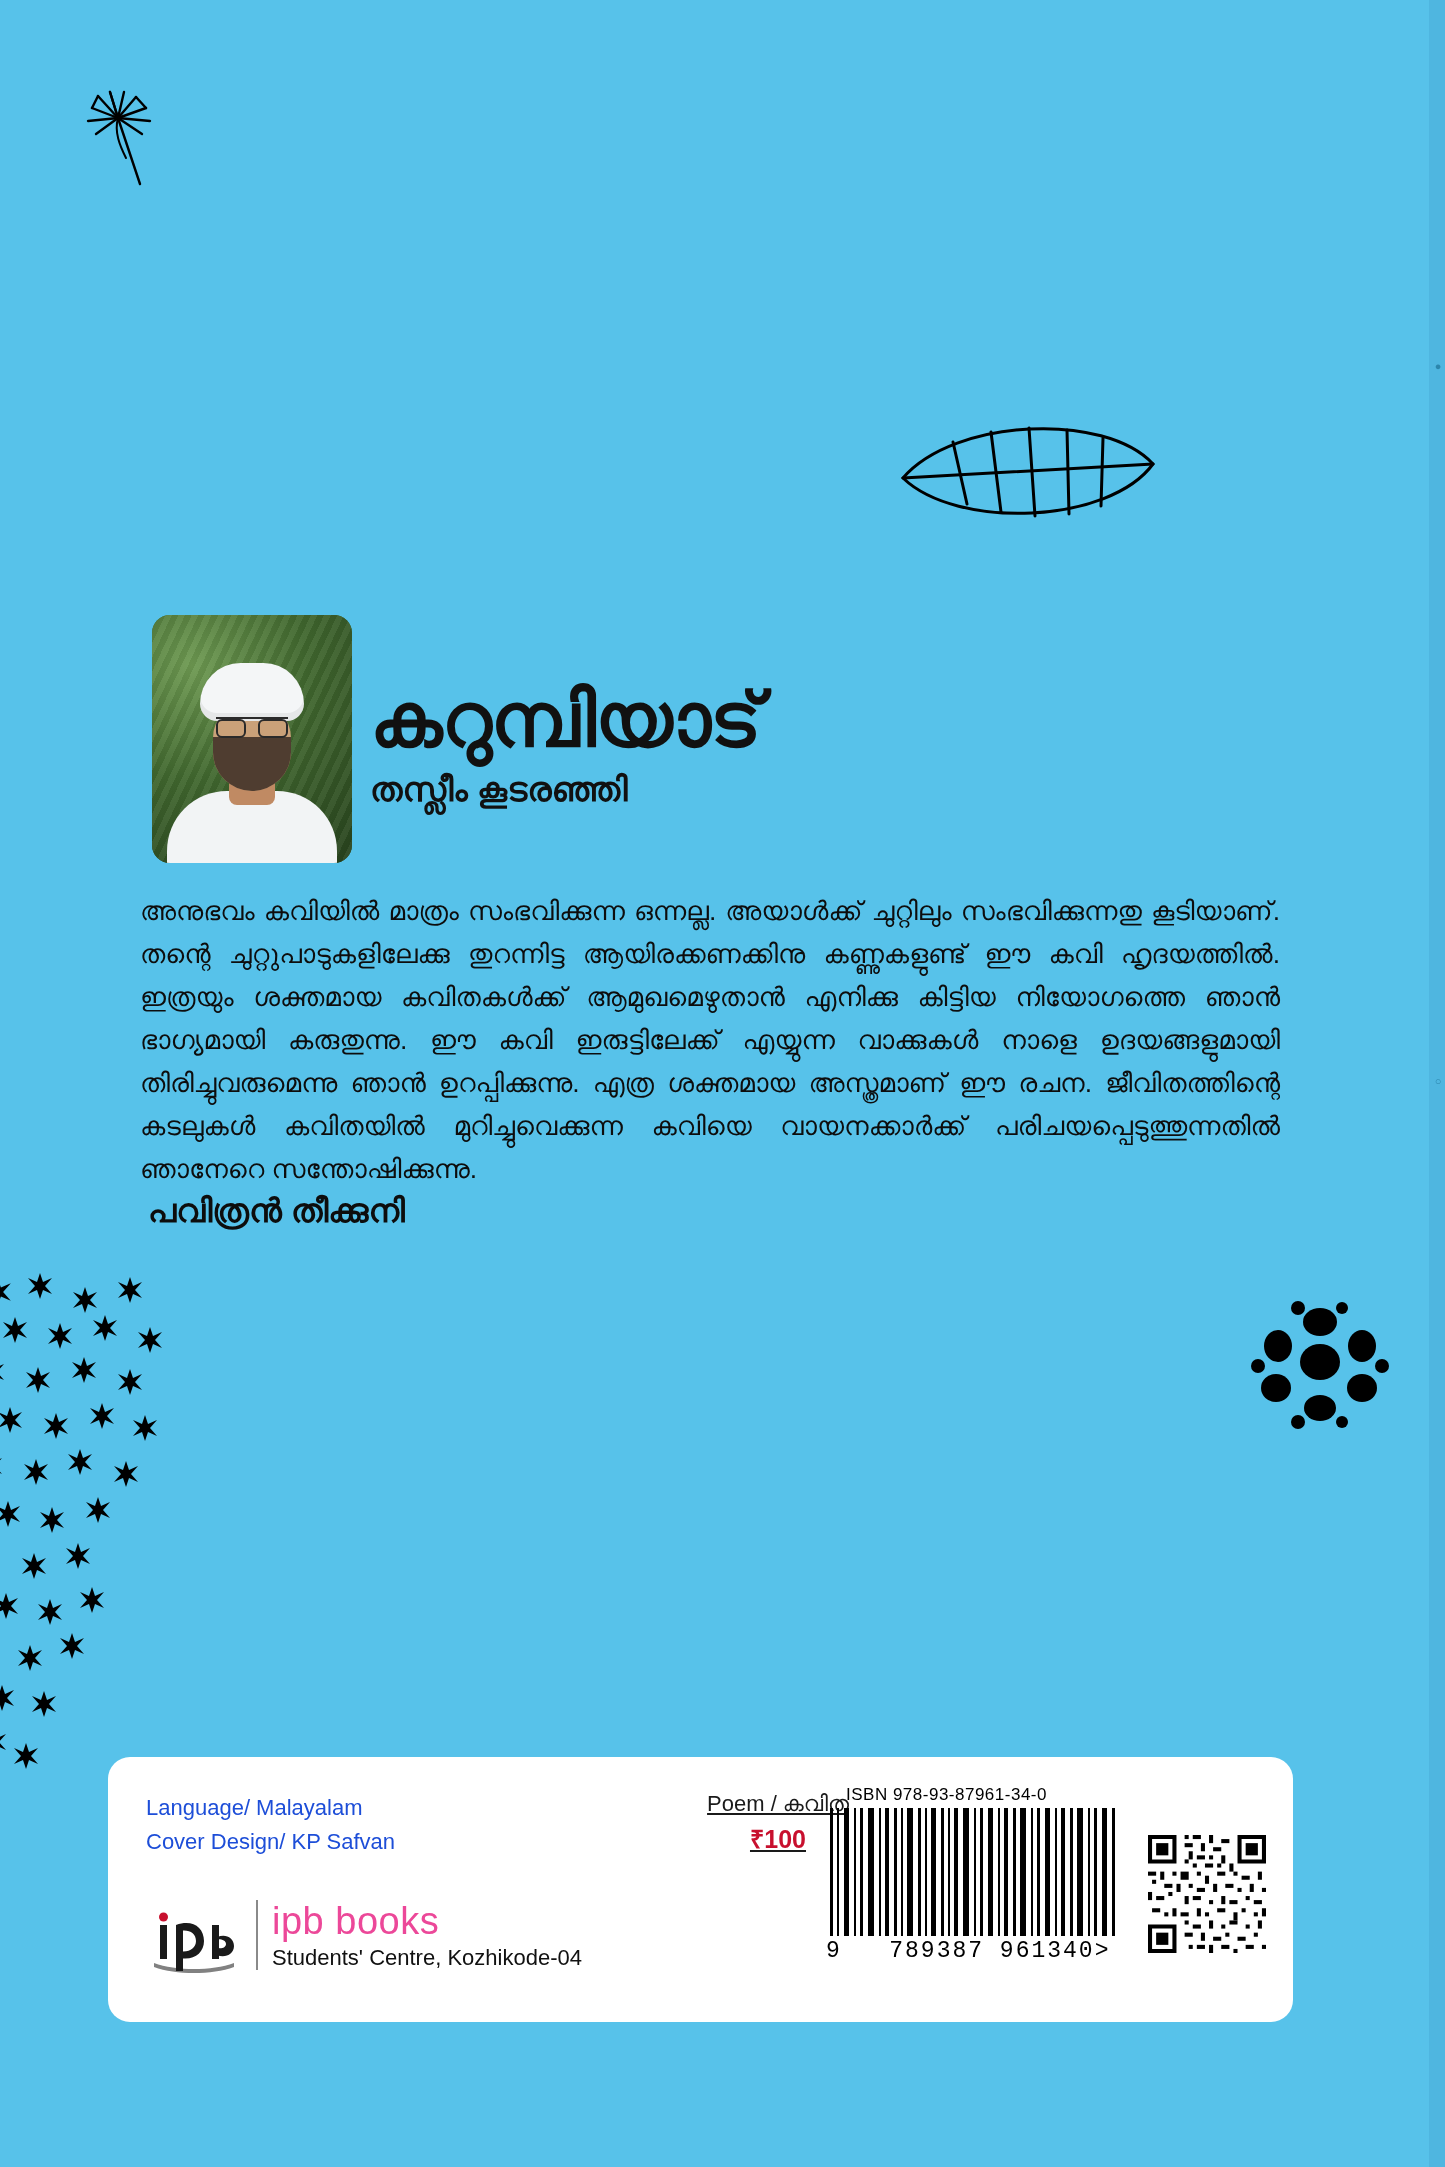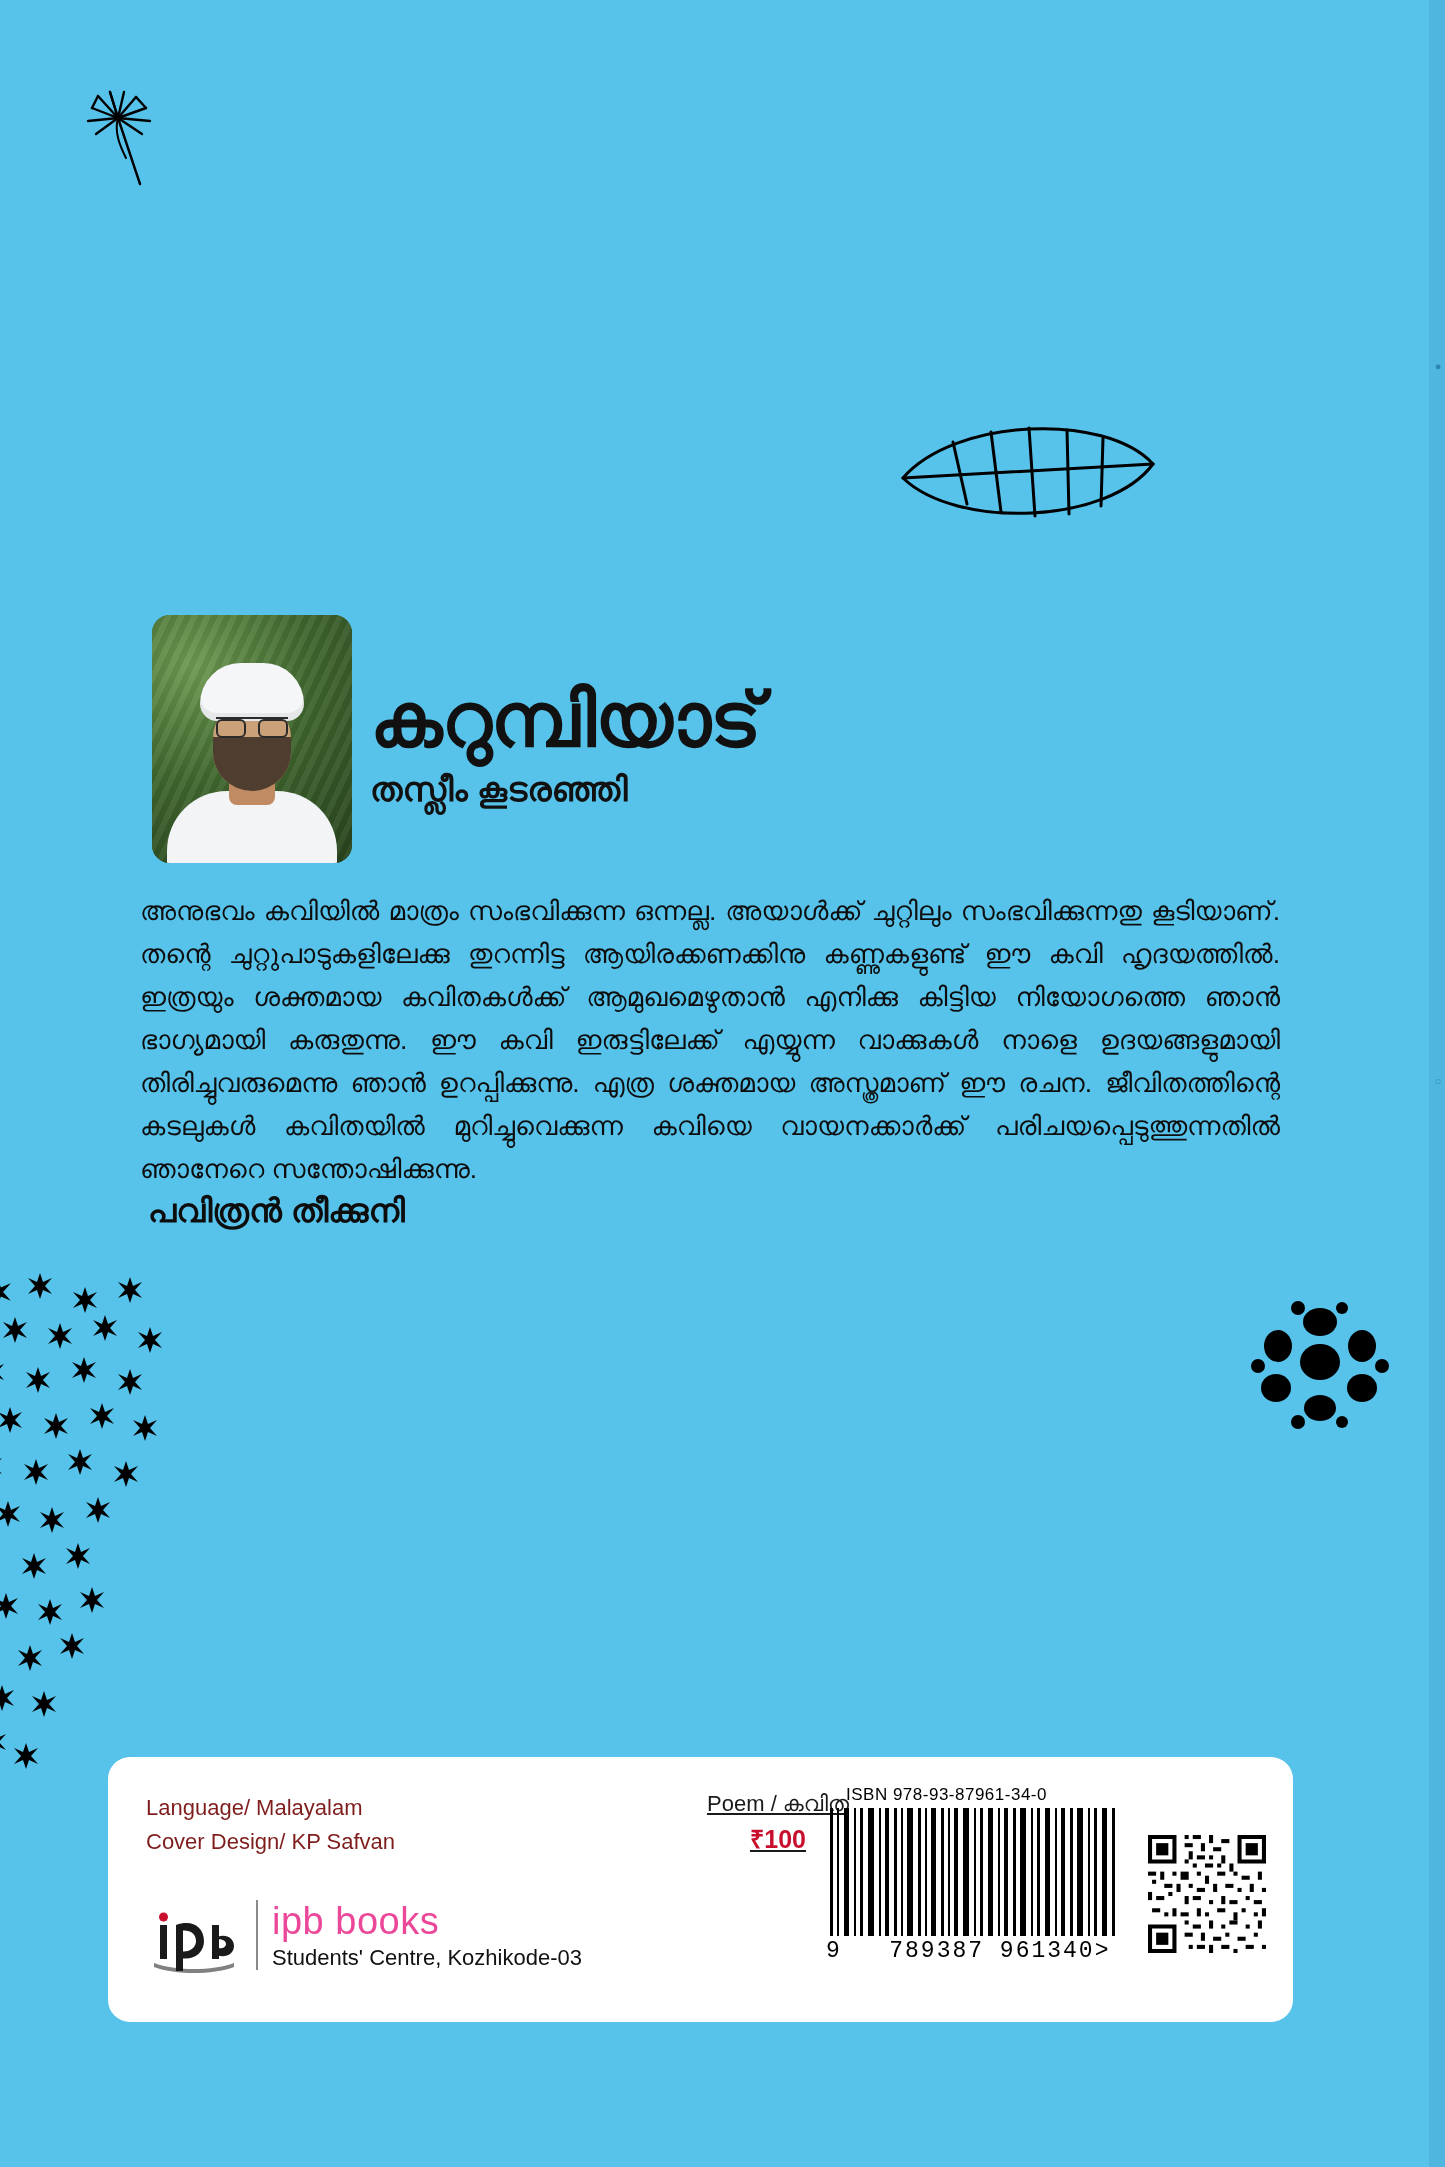--- a/index.html
+++ b/index.html
@@ -227,21 +227,21 @@
     height: 265px;
     background: #ffffff;
     border-radius: 22px;
   }
   .meta-left {
     position: absolute;
     left: 38px;
     top: 34px;
     font-size: 22px;
     line-height: 1.55;
-    color: #7f1d1d;
+    color: #1d4ed8;
   }
   .meta-center {
     position: absolute;
     left: 560px;
     top: 34px;
     width: 220px;
     text-align: center;
     font-size: 22px;
     color: #1a1a1a;
     text-decoration: underline;
@@ -470,21 +470,21 @@
           <path d="M30 30 h7 v46 h-7z"></path>
           <path d="M30 30 c16 -6 28 2 28 16 c0 13 -12 21 -28 16 v-7 c11 4 20 -1 20 -9 c0 -9 -9 -13 -20 -9z"></path>
           <path d="M66 30 h7 v34 h-7z"></path>
           <path d="M66 46 c8 -9 22 -6 22 5 c0 10 -13 14 -22 6 v-7 c5 5 14 4 14 -1 c0 -5 -9 -6 -14 -3z"></path>
           <path d="M8 68 c22 8 58 8 80 0 v4 c-22 8 -58 8 -80 0z" opacity=".55"></path>
         </g>
       </svg>
       <div class="logo-divider"></div>
       <div class="pub-text">
         <div class="pub-name">ipb books</div>
-        <div class="pub-addr">Students' Centre, Kozhikode-03</div>
+        <div class="pub-addr">Students' Centre, Kozhikode-04</div>
       </div>
     </div>
 
     <div class="barcode-box">
       <div class="isbn-text">ISBN 978-93-87961-34-0</div>
       <div class="bars">
         <i style="left:4px;width:3px"></i>
           <i style="left:11px;width:2px"></i>
         <i style="left:18px;width:5px"></i>
           <i style="left:28px;width:2px"></i>

